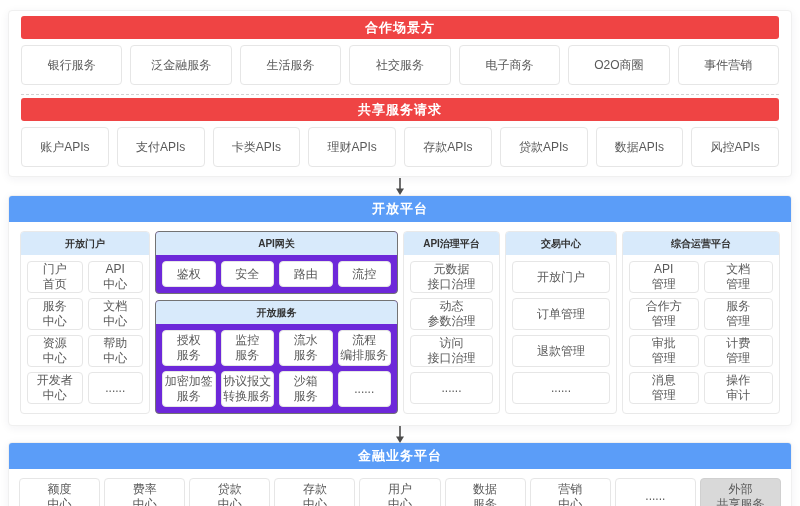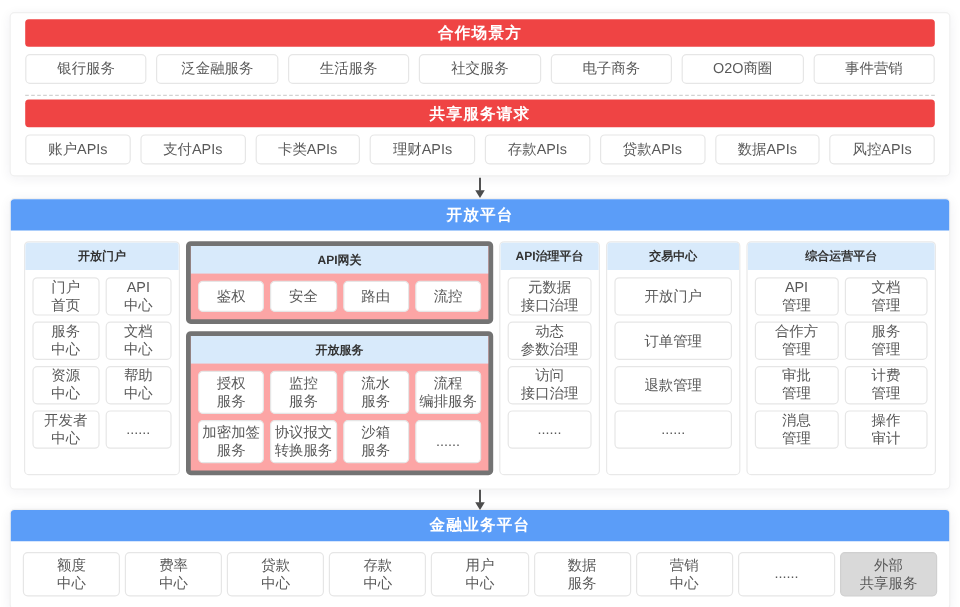--- a/index.html
+++ b/index.html
@@ -21,43 +21,43 @@
   
   .box { border: 1px solid #e6e6e6; border-radius: 4px; background: #fff;
     display: flex; align-items: center; justify-content: center;
     font-size: 12px; color: #595959; text-align: center;
     white-space: pre-line; line-height: 1.25; }
   .box.gray { background: #D9D9D9; border-color: #d0d0d0; }
 
   
   .top-card { padding: 5px 12px 9px; }
   .hrow { display: flex; gap: 8px; margin-top: 6px; }
-  .hrow .box { flex: 1; height: 25px; }
+  .hrow .box { flex: 1; height: 40px; }
   .dashed-divider { border-top: 1px dashed #d2d2d2; margin: 9px 0 3px; }
 
   
   .arrow-wrap { height: 18px; display: flex; align-items: center; justify-content: center; }
   .arrow-wrap.tight { height: 16px; }
 
   
   .columns { display: flex; gap: 5px; padding: 9px 11px 11px; }
   .col { border: 1px solid #e9e9e9; border-radius: 4px; overflow: hidden;
     display: flex; flex-direction: column; background: #fff; }
   .subhead { height: 23px; background: #D8EAFB; color: #333; font-weight: 600;
     font-size: 10px; flex: none;
     display: flex; align-items: center; justify-content: center; }
   .col-body { padding: 6px; display: grid; gap: 5px; }
   .g1 { grid-template-columns: 1fr; grid-auto-rows: 32px; }
   .g2 { grid-template-columns: 1fr 1fr; grid-auto-rows: 32px; }
   .g4 { grid-template-columns: repeat(4, 1fr); grid-auto-rows: 36px; }
   .g4s { grid-template-columns: repeat(4, 1fr); grid-auto-rows: 26px; }
-  .w-portal { width: 130px; } .w-gov { width: 84px; }
+  .w-portal { width: 130px; } .w-gov { width: 97px; }
   .w-trade { width: 112px; } .w-ops { width: 158px; }
   .gateway-col { flex: 1; display: flex; flex-direction: column; gap: 6px; }
-  .subcard { border: 4px solid #737373; border-radius: 4px; overflow: hidden; background: #fca5a5; }
+  .subcard { border: 1px solid #737373; border-radius: 4px; overflow: hidden; background: #6d28d9; }
 
   
   .finance-body { display: flex; gap: 4px; padding: 9px 10px 10px; }
   .finance-body .box { flex: 1; height: 37px; }
 </style>
 </head>
 <body>
 
 <div class="page">
 

